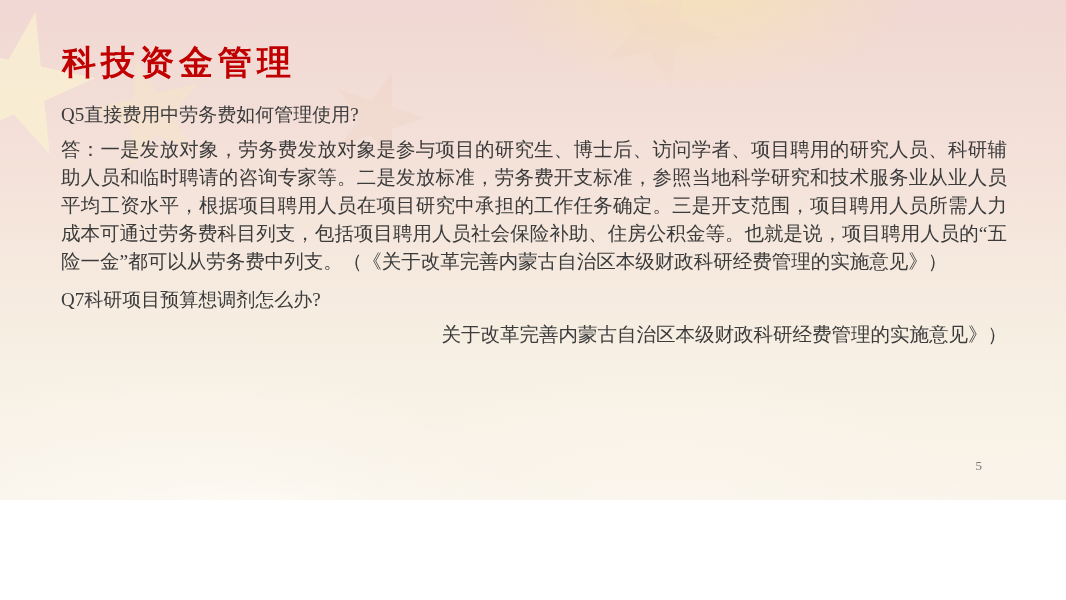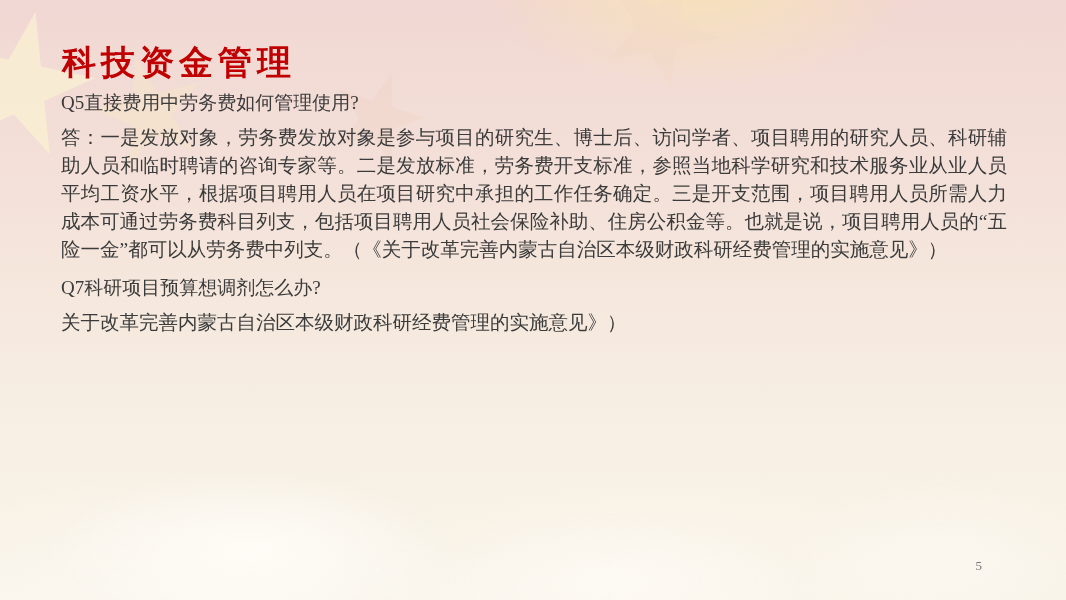--- a/index.html
+++ b/index.html
@@ -1,21 +1,21 @@
 <!DOCTYPE html>
 <html><head>
 <meta charset="utf-8">
 <style>
   html,body { margin:0; padding:0; }
   body {
     width:1066px; height:600px; overflow:hidden;
     font-family:"Liberation Serif","DejaVu Serif",serif;
   }
   .slide {
-    position:relative; width:1066px; height:600px; overflow:hidden;
+    position:relative; width:1066px; height:500px; overflow:hidden;
     background:
       radial-gradient(ellipse 320px 160px at 700px -20px, rgba(247,228,180,0.85), rgba(247,228,180,0) 70%),
       radial-gradient(ellipse 500px 260px at 18% 108%, rgba(253,250,243,0.9), rgba(253,250,243,0) 70%),
       radial-gradient(ellipse 420px 200px at 62% 102%, rgba(252,247,238,0.8), rgba(252,247,238,0) 72%),
       linear-gradient(180deg,#f1d7d3 0%, #f3ded7 22%, #f5e6dc 45%, #f7efe3 70%, #f9f4ea 100%);
   }
   
   .star {
     position:absolute;
     clip-path:polygon(50% 0%,61% 35%,98% 35%,68% 57%,79% 91%,50% 70%,21% 91%,32% 57%,2% 35%,39% 35%);
@@ -38,27 +38,27 @@
     font-size:34px; font-weight:bold; letter-spacing:5px;
     color:#c00000;
   }
   .content {
     position:absolute; left:61px; top:88px; width:946px;
     color:#3b3b3b;
   }
   .q {
     margin:13px 0 10px; font-size:19px; line-height:22px;
   }
-  .content .q:first-child { margin-top:4px; }
+  .content .q:first-child { margin-top:16px; }
   .a {
     margin:0 0 13px; font-size:19.5px; line-height:28px;
     text-align:justify; text-justify:inter-ideograph;
     word-break:break-all;
   }
-  .a.cont { margin-top:4px; text-align:left; }
+  .a.cont { margin-top:4px; text-align:right; }
   .page-num {
     position:absolute; right:84px; bottom:26px;
     font-size:13px; color:#777777;
   }
 </style>
 </head>
 <body>
 
 <div class="slide">
 

